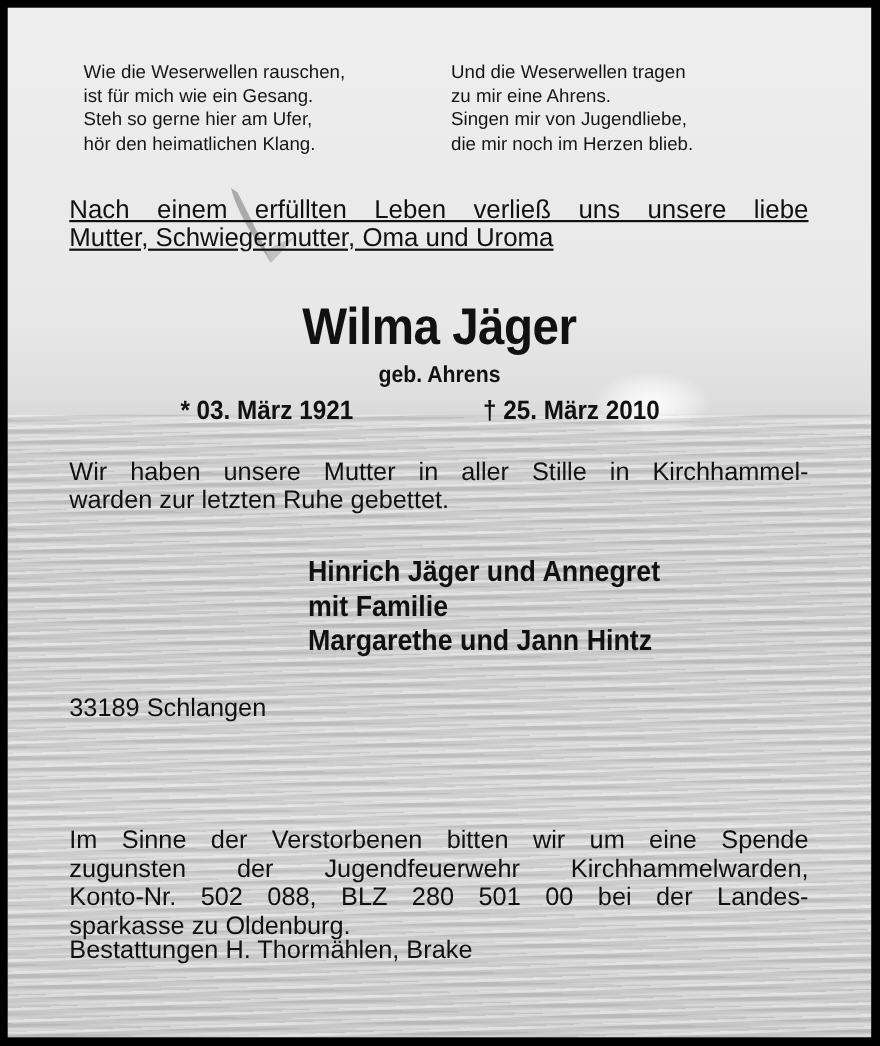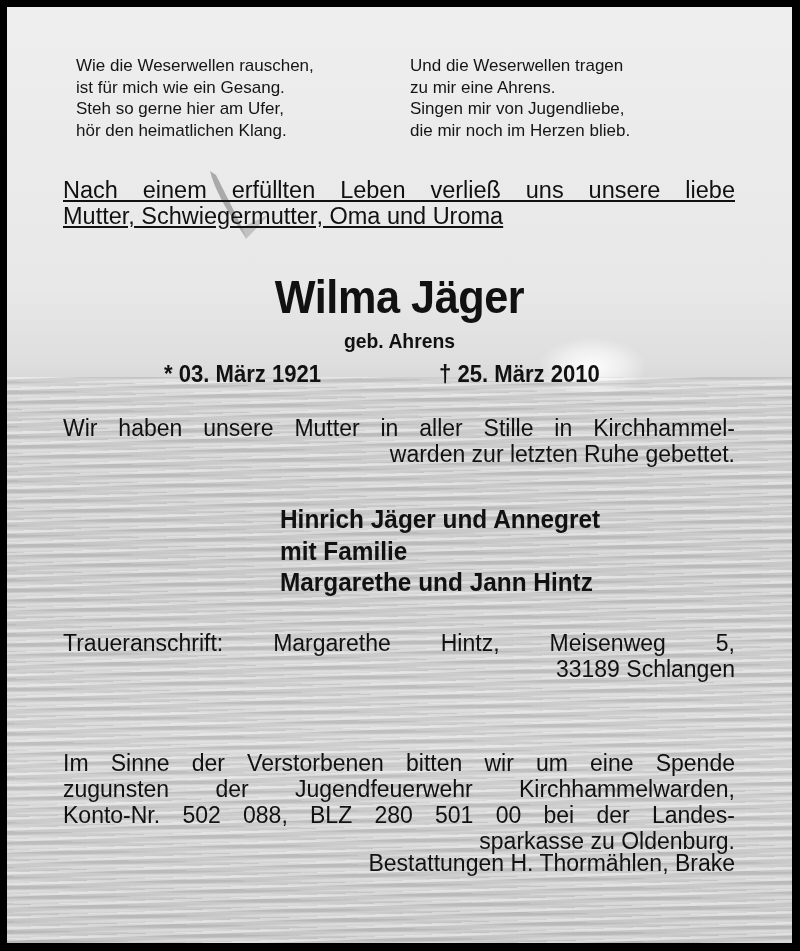--- a/index.html
+++ b/index.html
@@ -49,21 +49,21 @@
     }
     .dates {
       position: absolute; top: 353px; font-weight: bold; font-size: 24px; transform: scaleX(0.92); transform-origin: left;
     }
     .dates.born { left: 157px; }
     .dates.died { left: 432px; }
     .para {
       position: absolute; left: 56px; width: 672px; font-size: 23px; line-height: 26px;
     }
     .para .jl { display: block; text-align: justify; text-align-last: justify; white-space: nowrap; }
-    .para .ll { display: block; white-space: nowrap; text-align: right; }
+    .para .ll { display: block; white-space: nowrap; }
     .burial { top: 408px; }
     .family {
       position: absolute; left: 273px; top: 497px; font-weight: bold; font-size: 26.5px; line-height: 31.5px;
       transform: scaleX(0.92); transform-origin: left;
     }
     .family .line { display: block; white-space: nowrap; }
     .address { top: 623px; }
     .donation { top: 705px; margin-top: 38px; }
     .undertaker { top: 843px; }
   </style>
@@ -106,21 +106,20 @@
     <span class="ll">warden zur letzten Ruhe gebettet.</span>
   </div>
 
   <div class="family">
     <span class="line">Hinrich Jäger und Annegret</span>
     <span class="line">mit Familie</span>
     <span class="line">Margarethe und Jann Hintz</span>
   </div>
 
   <div class="para address">
-    <span class="jl">Traueranschrift: Margarethe Hintz, Meisenweg 5,</span>
     <span class="ll">33189 Schlangen</span>
   </div>
 
   <div class="para donation">
     <span class="jl">Im Sinne der Verstorbenen bitten wir um eine Spende</span>
     <span class="jl">zugunsten der Jugendfeuerwehr Kirchhammelwarden,</span>
     <span class="jl">Konto-Nr. 502 088, BLZ 280 501 00 bei der Landes-</span>
     <span class="ll">sparkasse zu Oldenburg.</span>
   </div>
 

